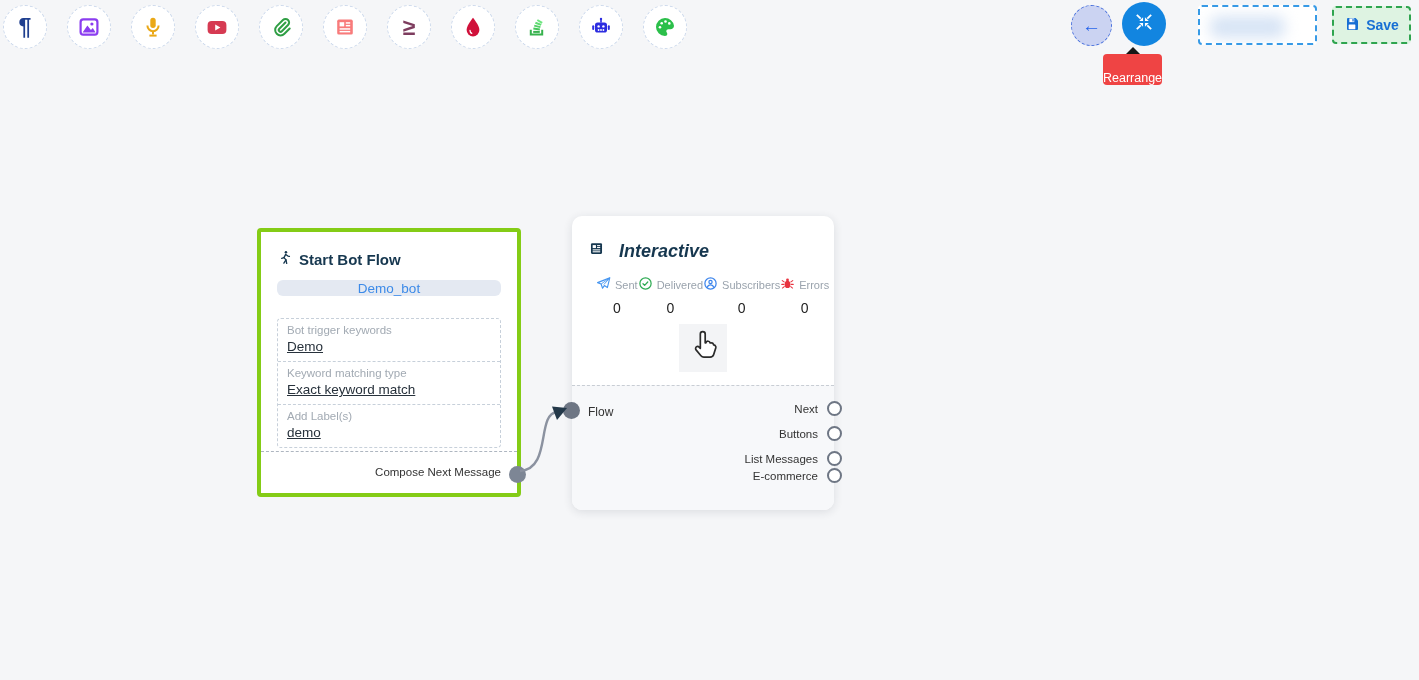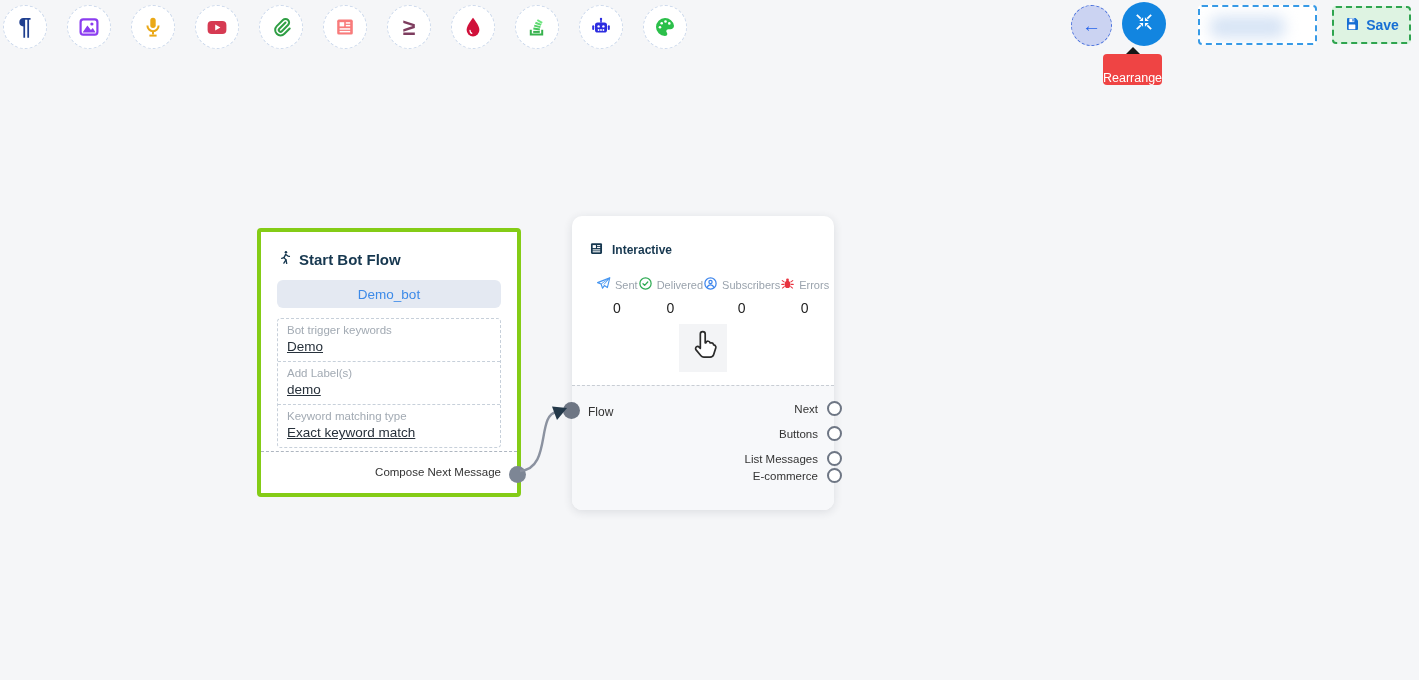--- a/index.html
+++ b/index.html
@@ -33,39 +33,39 @@
   .btn-save{position:absolute;left:1332px;top:6px;width:79px;height:38px;background:#def3e2;
             border:2px dashed #2ea44f;border-radius:4px;box-sizing:border-box;display:flex;
             align-items:center;justify-content:center;gap:6px;color:#176fd4;font-weight:bold;
             font-size:14px;cursor:pointer;}
 
   
   .start-node{position:absolute;left:257px;top:228px;width:264px;height:269px;background:#fff;
             border:4px solid #84cc16;border-radius:4px;box-sizing:border-box;}
   .sn-header{position:absolute;left:16px;top:17px;display:flex;align-items:center;gap:6px;
             color:#16374f;font-size:15px;font-weight:bold;}
-  .sn-pill{position:absolute;left:16px;right:16px;top:48px;height:28px;background:#e4e9f2;
+  .sn-pill{position:absolute;left:16px;right:16px;top:48px;height:16px;background:#e4e9f2;
             border-radius:6px;display:flex;align-items:center;justify-content:center;
             color:#3c8ae8;font-size:13.5px;cursor:pointer;}
   .sn-fields{position:absolute;left:16px;right:16px;top:86px;border:1px dashed #c7d0da;
             border-radius:4px;}
   .sn-field{padding:5px 9px 7px;}
   .sn-field + .sn-field{border-top:1px dashed #c7d0da;}
   .sn-label{font-size:11.5px;color:#a2aab3;}
   .sn-value{font-size:13.5px;color:#27313b;margin-top:3px;text-decoration:underline;}
   .sn-sep{position:absolute;left:0;right:0;top:219px;border-top:1px dashed #aeb6c0;}
   .sn-footer{position:absolute;right:16px;top:234px;font-size:11.5px;color:#333;}
   .sn-out{position:absolute;right:-9px;top:234px;width:17px;height:17px;border-radius:50%;
             background:#7d8695;cursor:pointer;}
 
   
   .inode{position:absolute;left:572px;top:216px;width:262px;height:294px;background:#fff;
             border-radius:10px;box-shadow:0 2px 10px rgba(30,40,60,.12);box-sizing:border-box;}
-  .in-header{position:absolute;left:16px;top:24px;display:flex;align-items:center;gap:7px;
-            color:#16374f;font-size:12px;font-weight:bold;}
+  .in-header{position:absolute;left:16px;top:24px;display:flex;align-items:center;gap:14px;
+            color:#16374f;font-size:18px;font-weight:bold;font-style:italic;}
   .in-stats{position:absolute;left:24px;right:10px;top:60px;display:flex;justify-content:space-between;}
   .stat{display:flex;flex-direction:column;align-items:center;}
   .stat-top{display:flex;align-items:center;gap:4px;font-size:11px;color:#9aa3ad;}
   .stat-val{margin-top:7px;font-size:14px;color:#222;}
   .in-footer{position:absolute;left:0;right:0;top:169px;bottom:0;background:#f7f8fa;
             border-top:1px dashed #c8cdd4;border-radius:0 0 10px 10px;}
   .in-input-dot{position:absolute;left:-9px;top:186px;width:17px;height:17px;border-radius:50%;
             background:#6e7684;cursor:pointer;}
   .in-input-label{position:absolute;left:16px;top:189px;font-size:12px;color:#333;}
   .out-row{position:absolute;right:-8px;display:flex;align-items:center;gap:9px;}
@@ -229,26 +229,26 @@
     </div>
     <div class="sn-pill">
       <span>Demo_bot</span>
     </div>
     <div class="sn-fields">
       <div class="sn-field">
         <div class="sn-label">Bot trigger keywords</div>
         <div class="sn-value">Demo</div>
       </div>
       <div class="sn-field">
+        <div class="sn-label">Keyword matching type</div>
+        <div class="sn-value">Exact keyword match</div>
+      </div>
+      <div class="sn-field">
         <div class="sn-label">Add Label(s)</div>
         <div class="sn-value">demo</div>
-      </div>
-      <div class="sn-field">
-        <div class="sn-label">Keyword matching type</div>
-        <div class="sn-value">Exact keyword match</div>
       </div>
     </div>
     <div class="sn-sep"></div>
     <div class="sn-footer">Compose Next Message</div>
     <div class="sn-out"></div>
   </div>
 
   <div class="inode">
     <div class="in-header">
       <span><svg width="17" height="17" viewBox="0 0 24 24">

